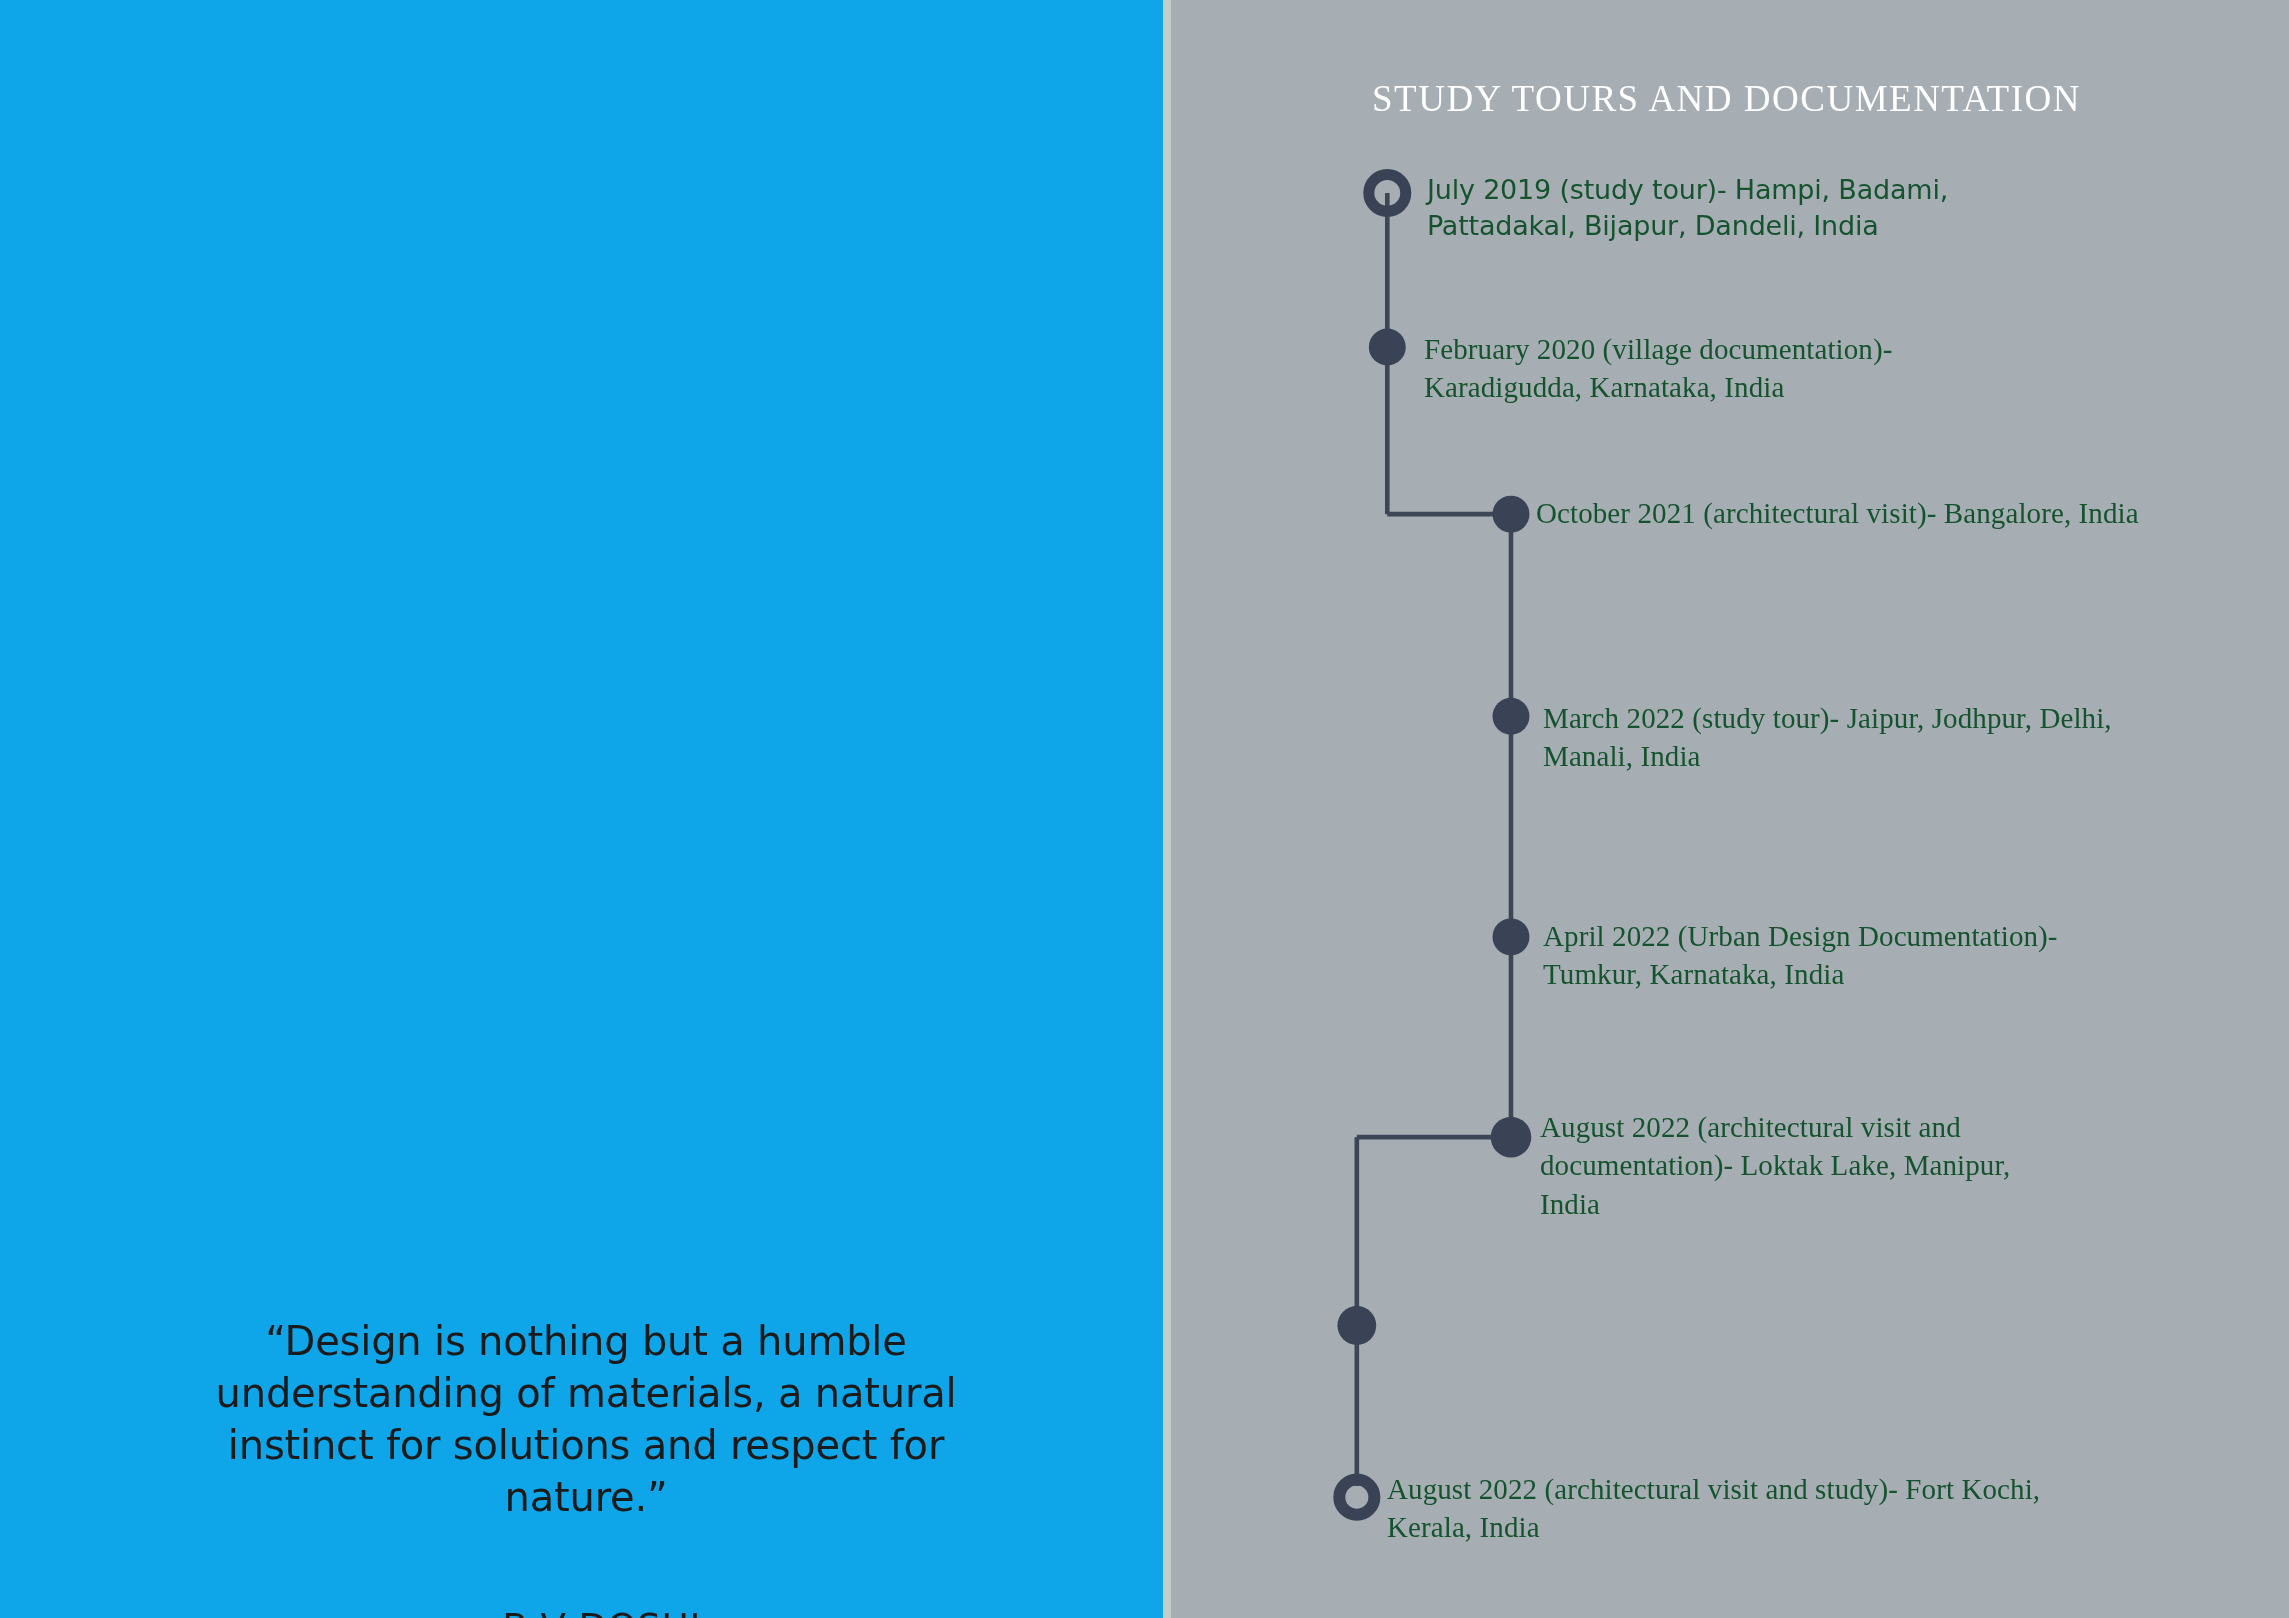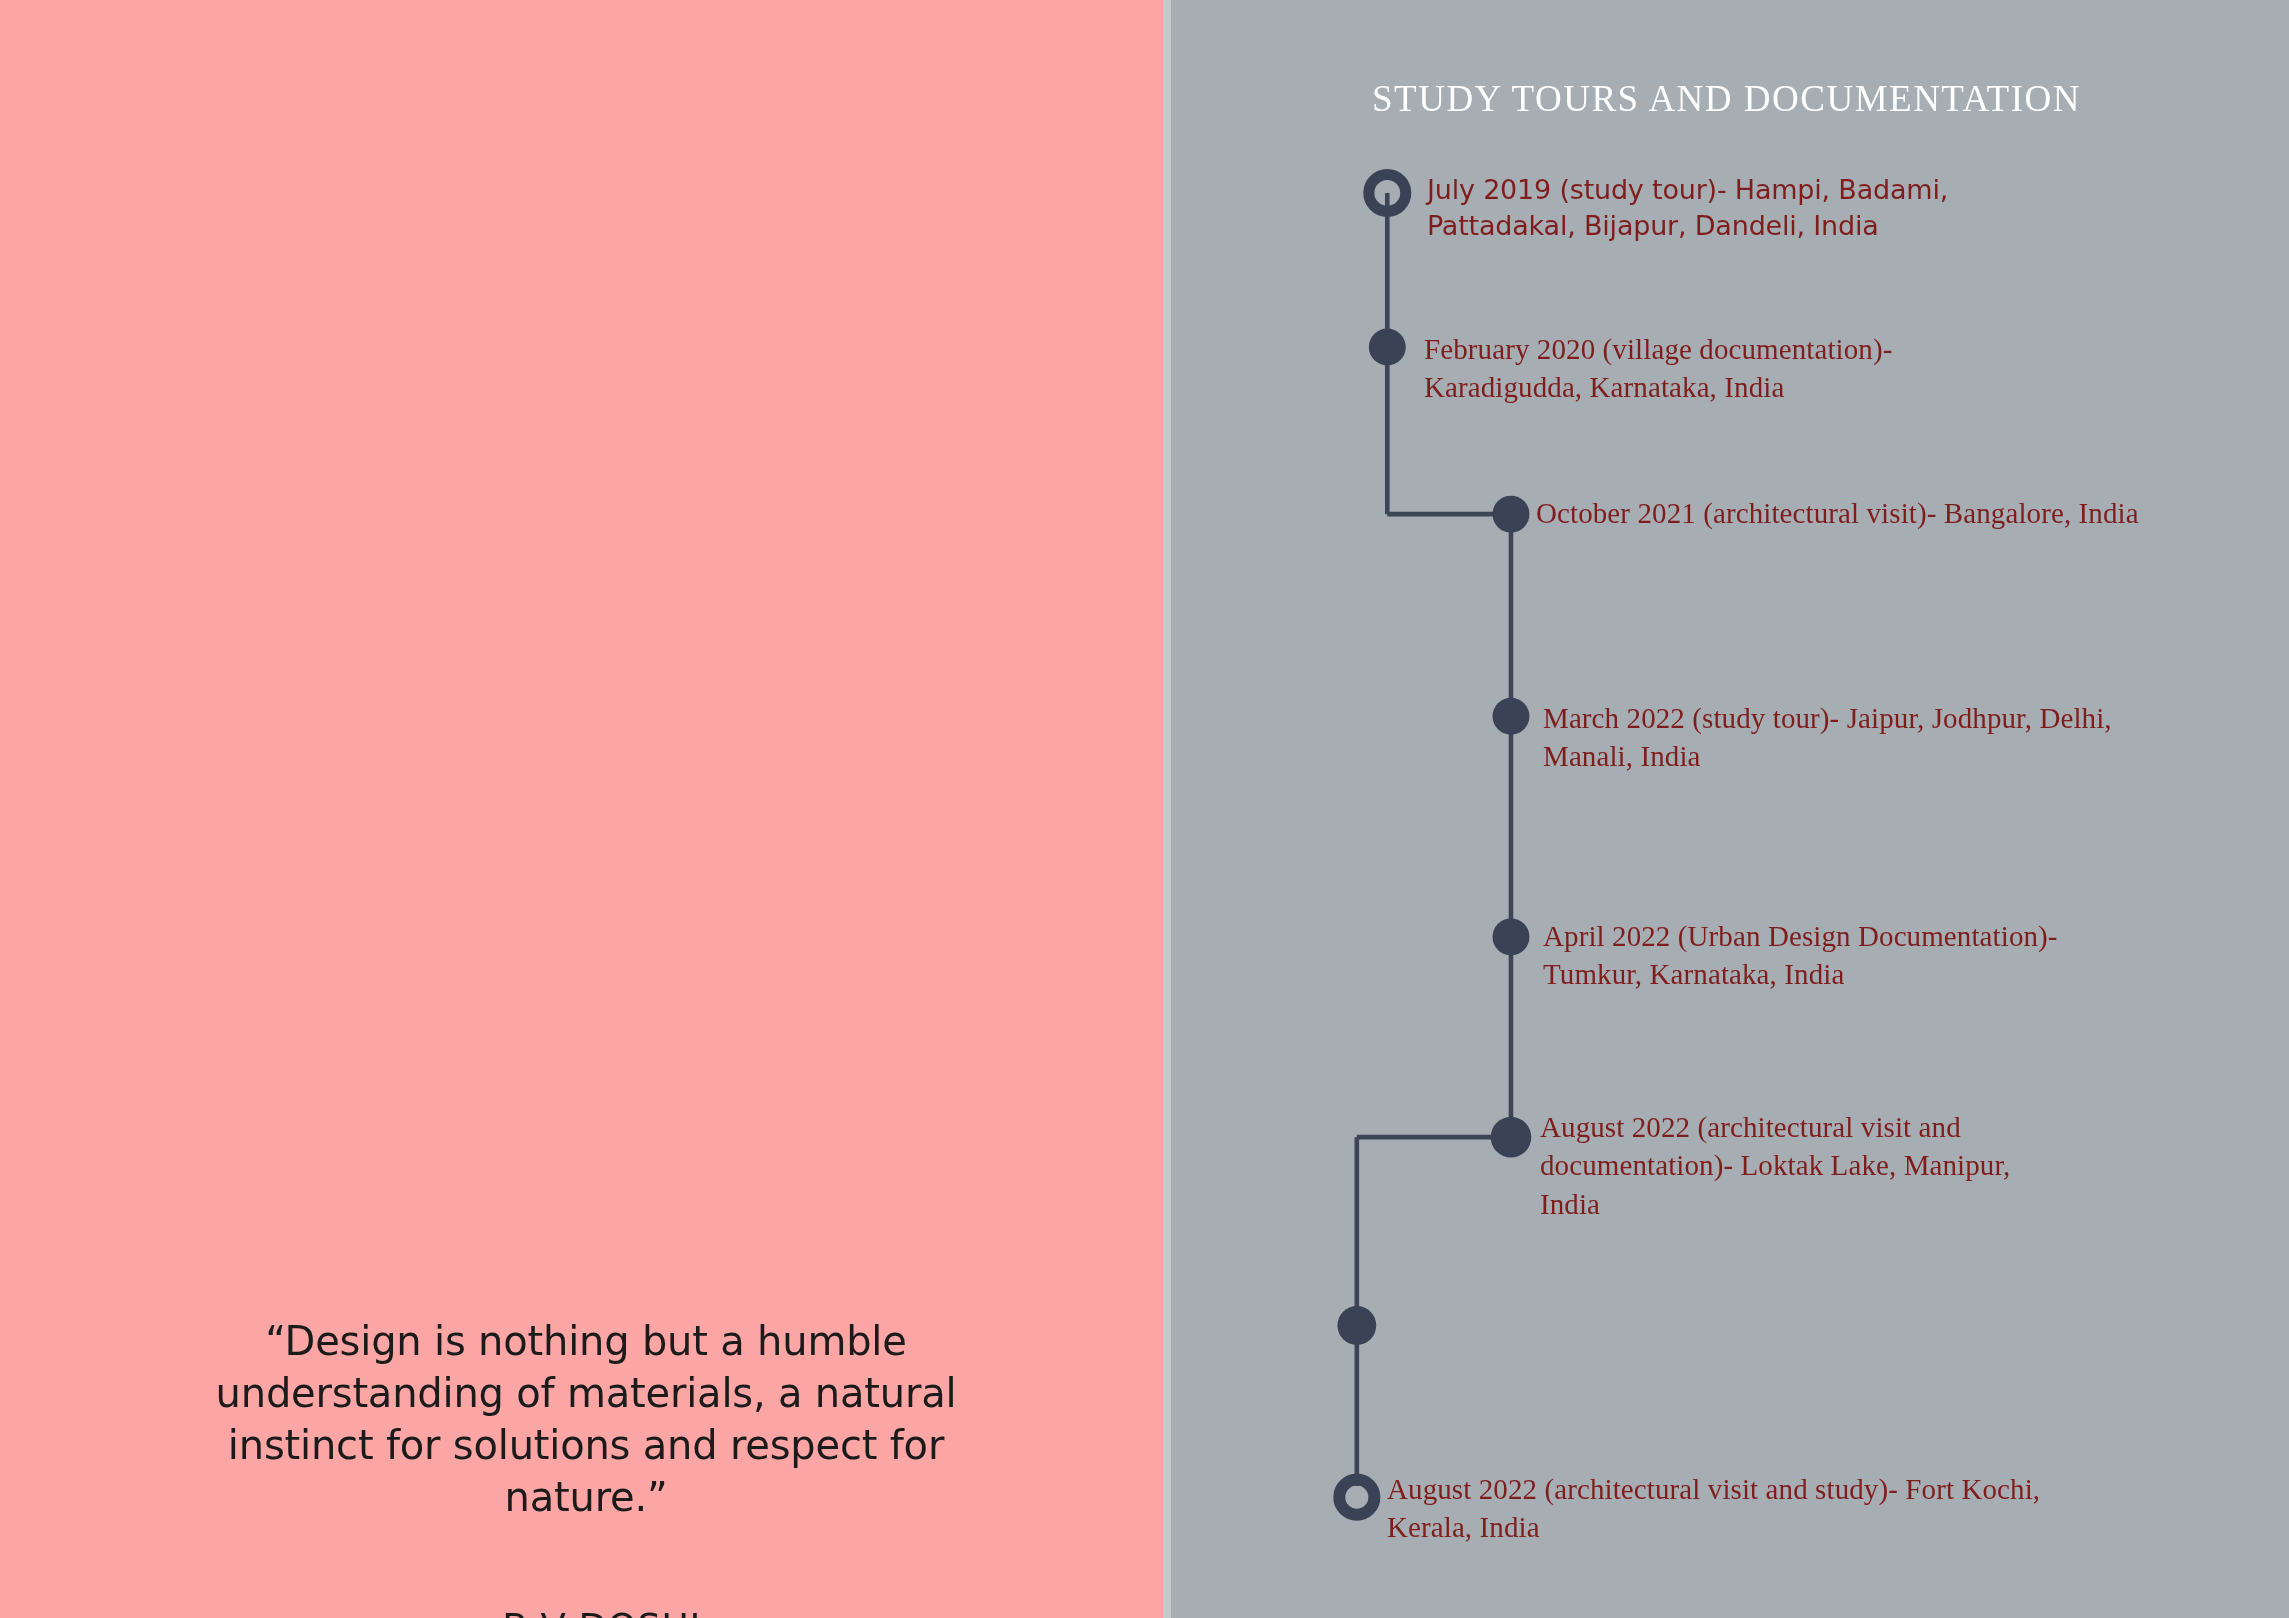--- a/index.html
+++ b/index.html
@@ -15,21 +15,21 @@
     background: #ffffff;
     font-family: "Liberation Sans", sans-serif;
   }
 
   
   #left-panel {
     position: absolute;
     left: 0; top: 0;
     width: 1163px;
     height: 1619px;
-    background: #fca5a5;
+    background: #0ea5e9;
   }
   #quote-block {
     position: absolute;
     left: 157px;
     top: 1315px;
     width: 858px;
     text-align: center;
   }
   #quote-text {
     font-family: "DejaVu Sans", sans-serif;
@@ -78,21 +78,21 @@
   #timeline-svg {
     position: absolute;
     left: 0; top: 0;
     width: 1127px;
     height: 1619px;
   }
 
   
   .tl-label {
     position: absolute;
-    color: #7f1d1d;
+    color: #14532d;
     line-height: 1.32;
   }
   .tl-label.serif {
     font-family: "Liberation Serif", serif;
     font-size: 29px;
     letter-spacing: 0.1px;
   }
   .tl-label.sans {
     font-family: "DejaVu Sans", sans-serif;
     font-size: 27px;

